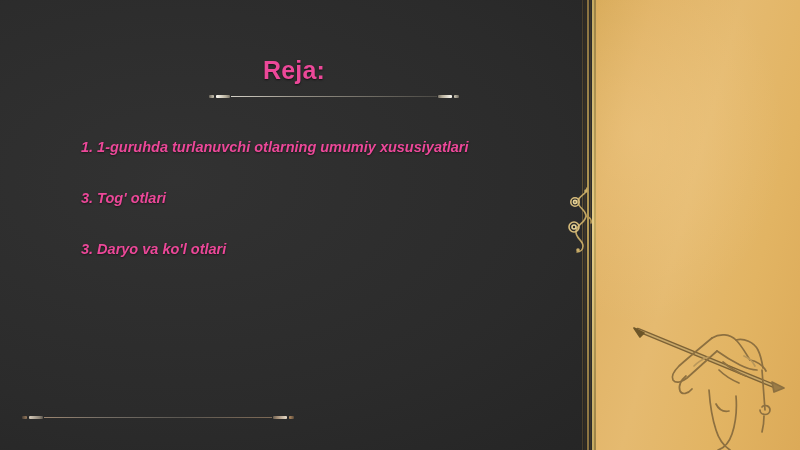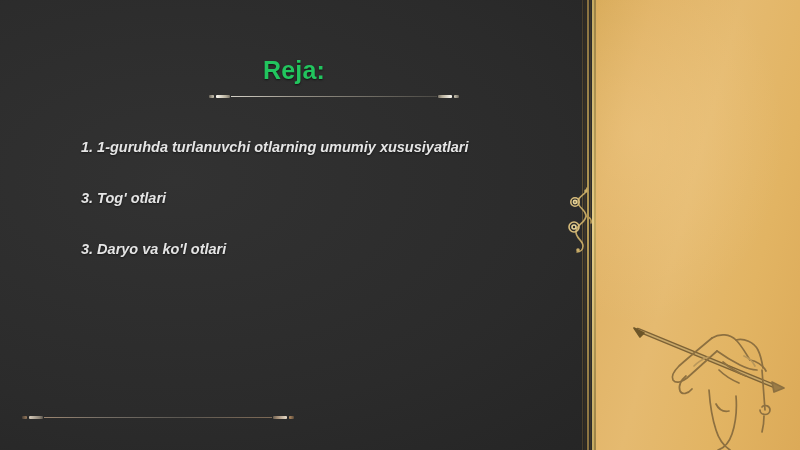--- a/index.html
+++ b/index.html
@@ -28,21 +28,21 @@
   
   .title-block {
     position: absolute;
     left: 0; top: 58px;
     width: 588px;
     text-align: center;
   }
   .slide-title {
     font-size: 25px;
     font-weight: bold;
-    color: #22c55e;
+    color: #ec4899;
     letter-spacing: .2px;
     line-height: 1;
     text-shadow: 0 1px 2px rgba(0,0,0,.6);
   }
 
   
   .rule {
     position: absolute;
     display: flex;
     align-items: center;
@@ -115,21 +115,21 @@
   .agenda {
     position: absolute;
     left: 81px;
     top: 138px;
     width: 470px;
   }
   .agenda-item {
     font-size: 14.5px;
     font-style: italic;
     font-weight: bold;
-    color: #e5e5e5;
+    color: #ec4899;
     line-height: 1.25;
     margin-bottom: 33px;
     white-space: nowrap;
     text-shadow: 0 1px 2px rgba(0,0,0,.55);
   }
   .agenda-item:last-child { margin-bottom: 8px; }
 
   
   .gold-panel {
     position: absolute;

